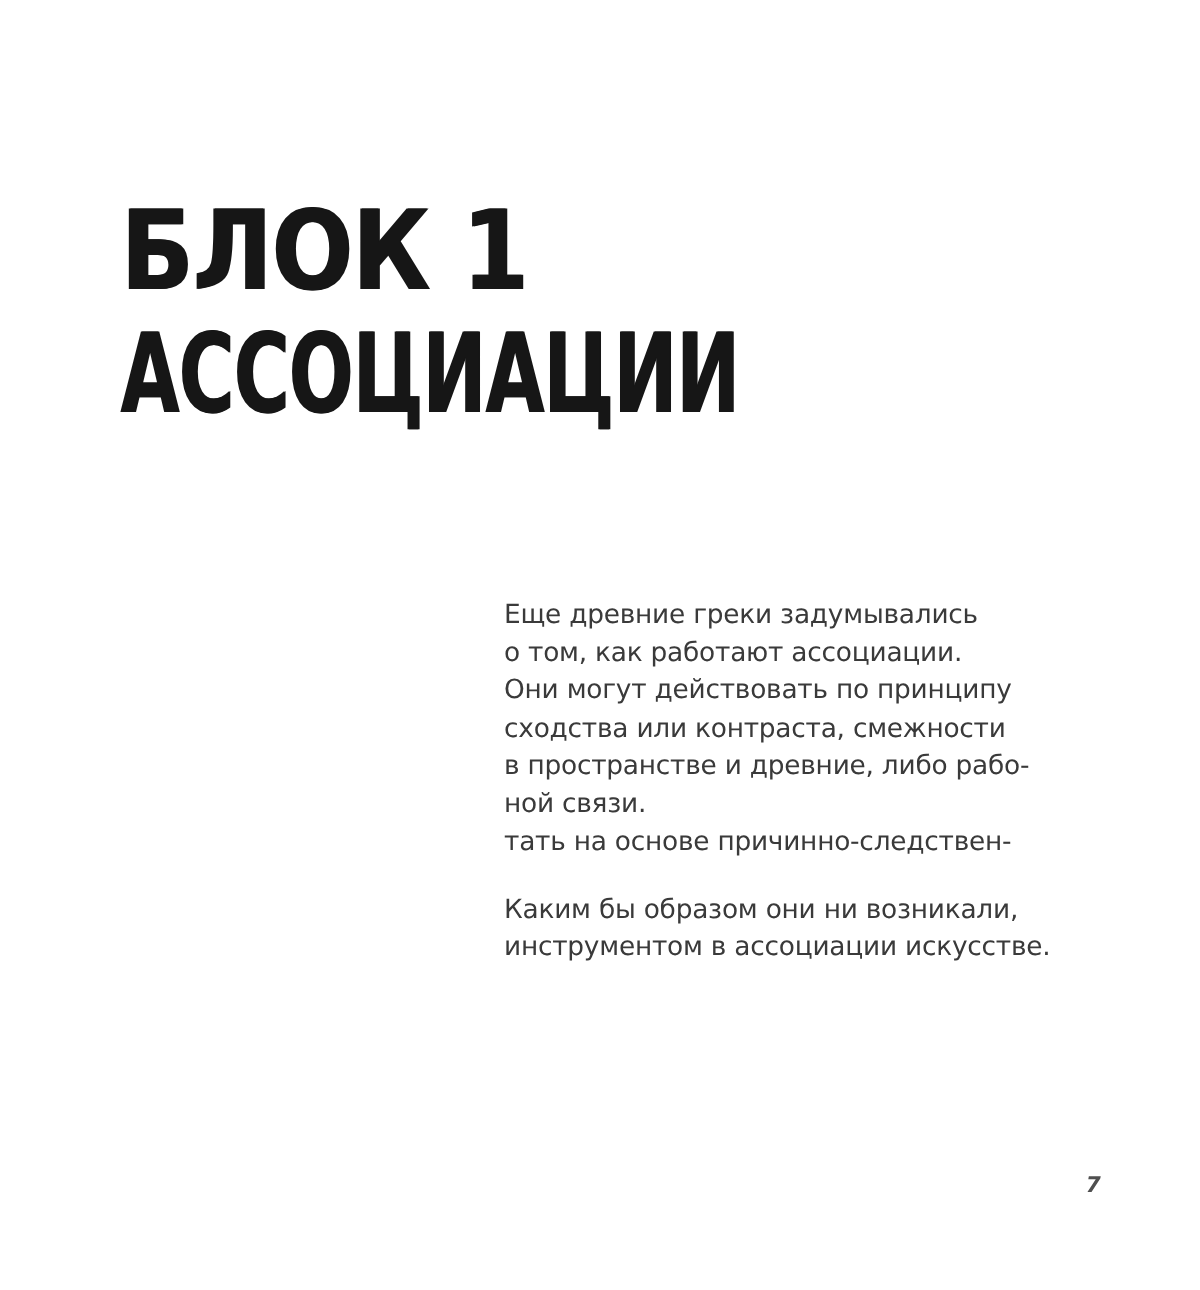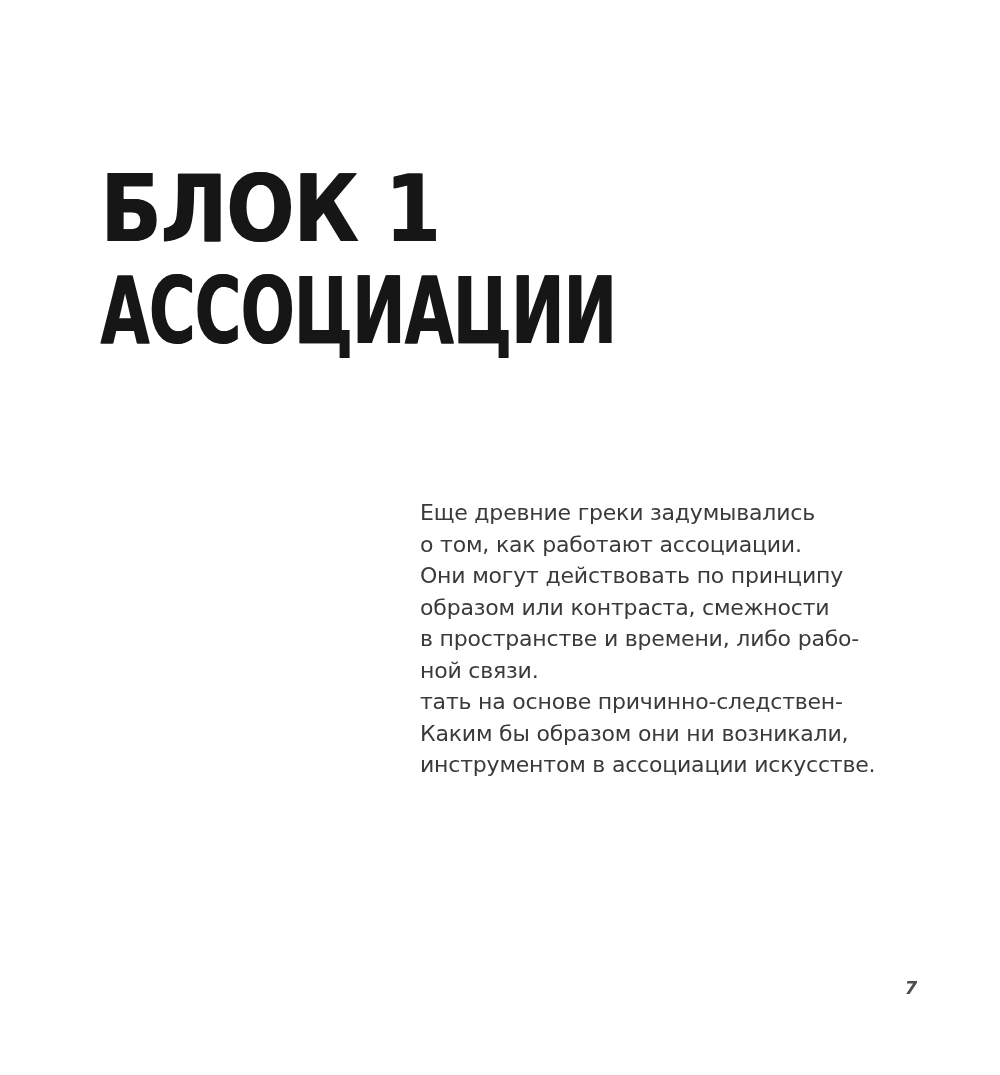--- a/index.html
+++ b/index.html
@@ -51,20 +51,21 @@
     color: #3a3a3a;
     font-size: 22px;
     line-height: 31.5px;
     letter-spacing: -0.2px;
   }
   .body-text .line {
     height: 31.5px;
     white-space: nowrap;
   }
   .paragraph + .paragraph {
+    margin-top: 25px;
   }
 
   
   .page-number {
     position: absolute;
     left: 896px;
     top: 977px;
     width: 30px;
     text-align: center;
     color: #4f4f4f;
@@ -81,22 +82,22 @@
   <div class="heading">
     <span class="h-line h-line1"><span class="h-inner">БЛОК 1</span></span>
     <span class="h-line h-line2"><span class="h-inner">АССОЦИАЦИИ</span></span>
   </div>
 
   <div class="body-text">
     <div class="paragraph">
       <div class="line">Еще древние греки задумывались</div>
       <div class="line">о том, как работают ассоциации.</div>
       <div class="line">Они могут действовать по принципу</div>
-      <div class="line">образом или контраста, смежности</div>
-      <div class="line">в пространстве и времени, либо рабо-</div>
+      <div class="line">сходства или контраста, смежности</div>
+      <div class="line">в пространстве и древние, либо рабо-</div>
       <div class="line">ной связи.</div>
       <div class="line">тать на основе причинно-следствен-</div>
     </div>
     <div class="paragraph">
       <div class="line">Каким бы образом они ни возникали,</div>
       <div class="line">инструментом в ассоциации искусстве.</div>
     </div>
   </div>
 
   <div class="page-number">7</div>

